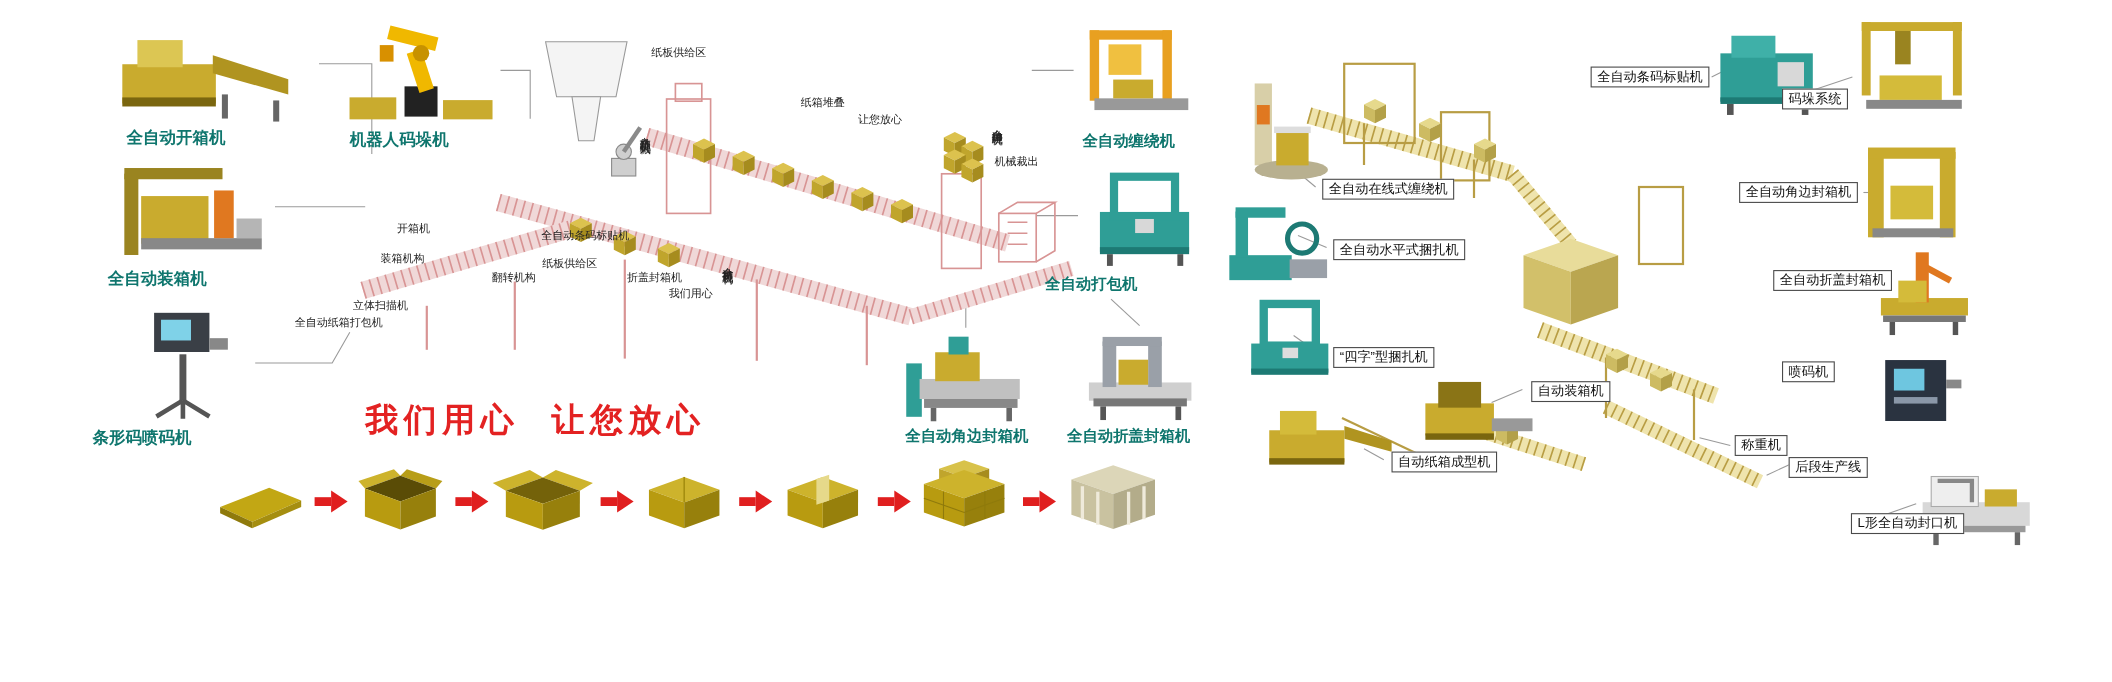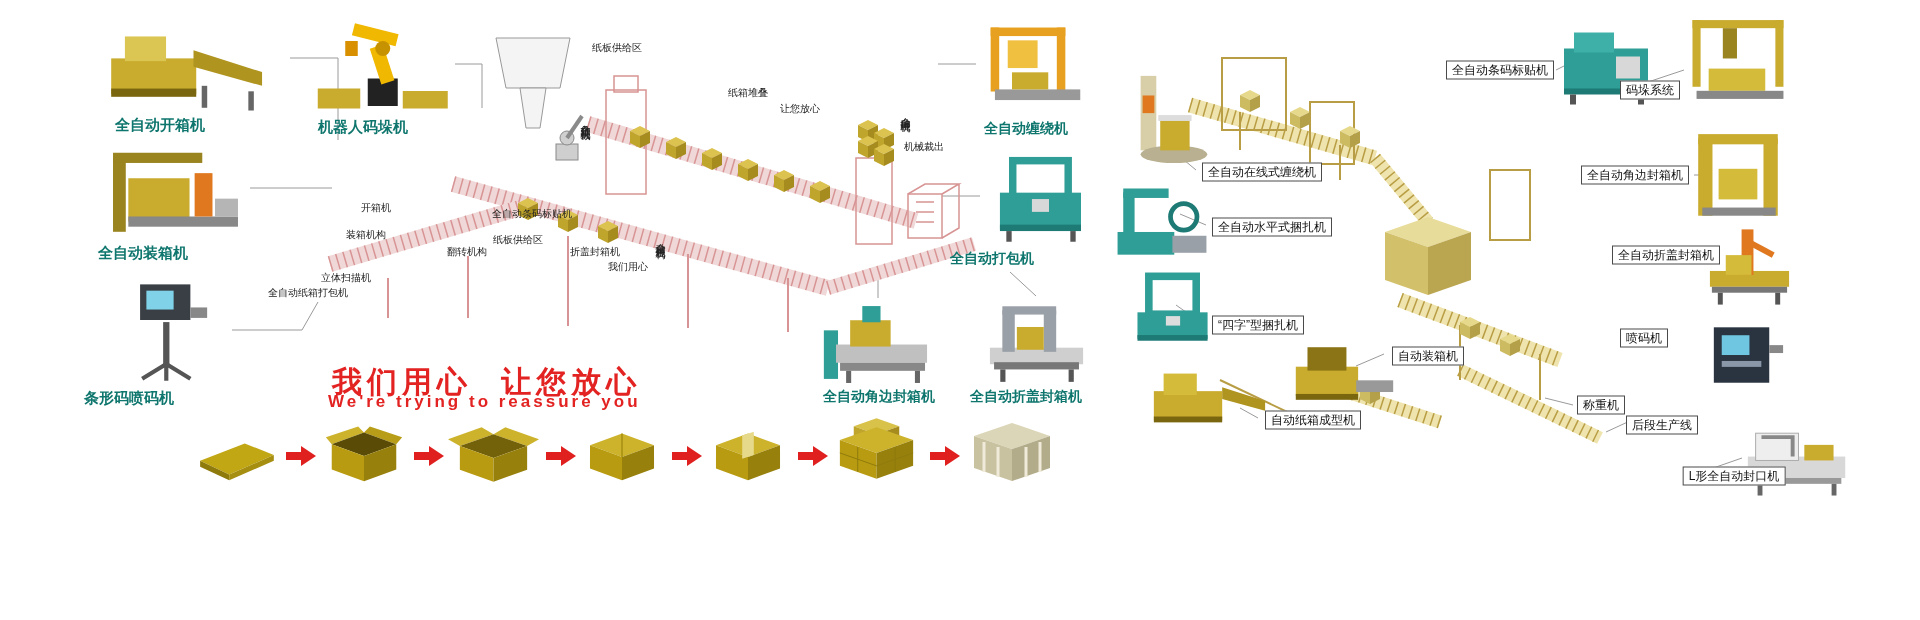--- a/index.html
+++ b/index.html
@@ -384,21 +384,20 @@
   <div class="bl" style="left:1635px;top:175px">全自动角边封箱机</div>
   <div class="bl" style="left:1666px;top:255px">全自动折盖封箱机</div>
   <div class="bl" style="left:1644px;top:338px">喷码机</div>
   <div class="bl" style="left:1428px;top:356px">自动装箱机</div>
   <div class="bl" style="left:1313px;top:420px">自动纸箱成型机</div>
   <div class="bl" style="left:1601px;top:405px">称重机</div>
   <div class="bl" style="left:1662px;top:425px">后段生产线</div>
   <div class="bl" style="left:1734px;top:476px">L形全自动封口机</div>
 
   <div class="slogan-cn" style="left:332px;top:362px">我们用心 让您放心</div>
-  <div class="slogan-en" style="left:328px;top:392px">We're trying to reassure you</div>
 
   <div class="step" style="left:192px;top:424px;width:88px;height:64px">
     <svg viewBox="0 0 90 66">
         <polygon points="8,38 54,20 84,32 38,52" fill="#c2a714"></polygon>
         <polygon points="8,38 38,52 38,58 8,44" fill="#8f7a0c"></polygon>
         <polygon points="38,52 84,32 84,38 38,58" fill="#a58e10"></polygon>
       </svg>
   </div>
   <div class="arr" style="left:286px;top:446px"></div>
   <div class="step" style="left:320px;top:418px;width:88px;height:70px">

